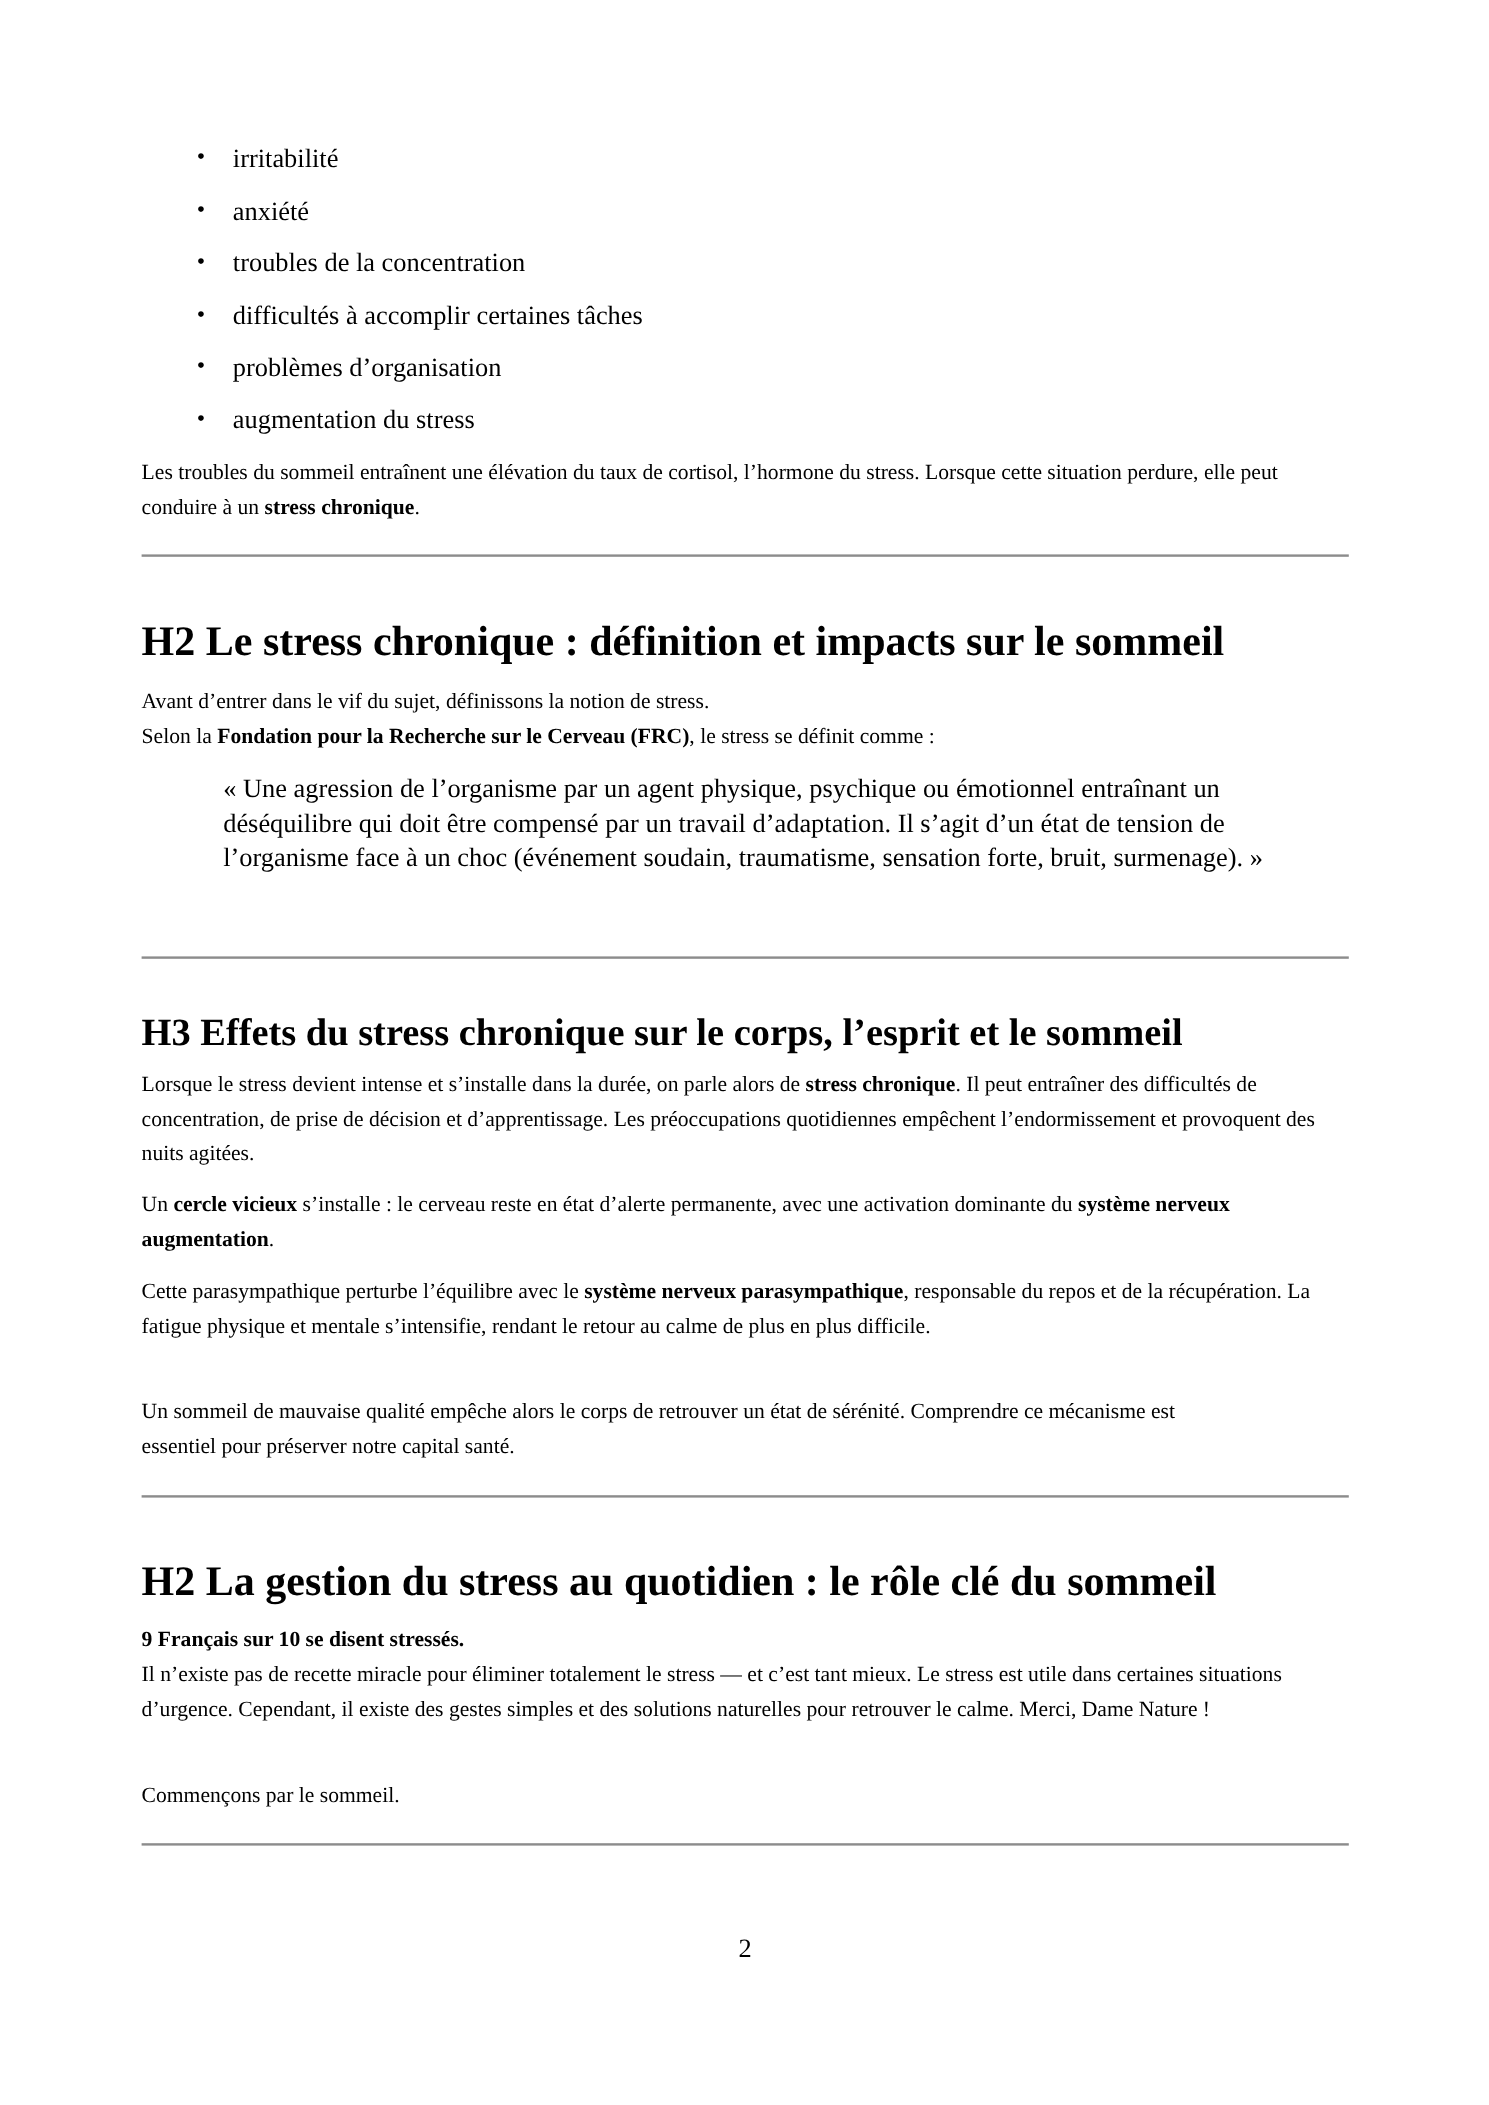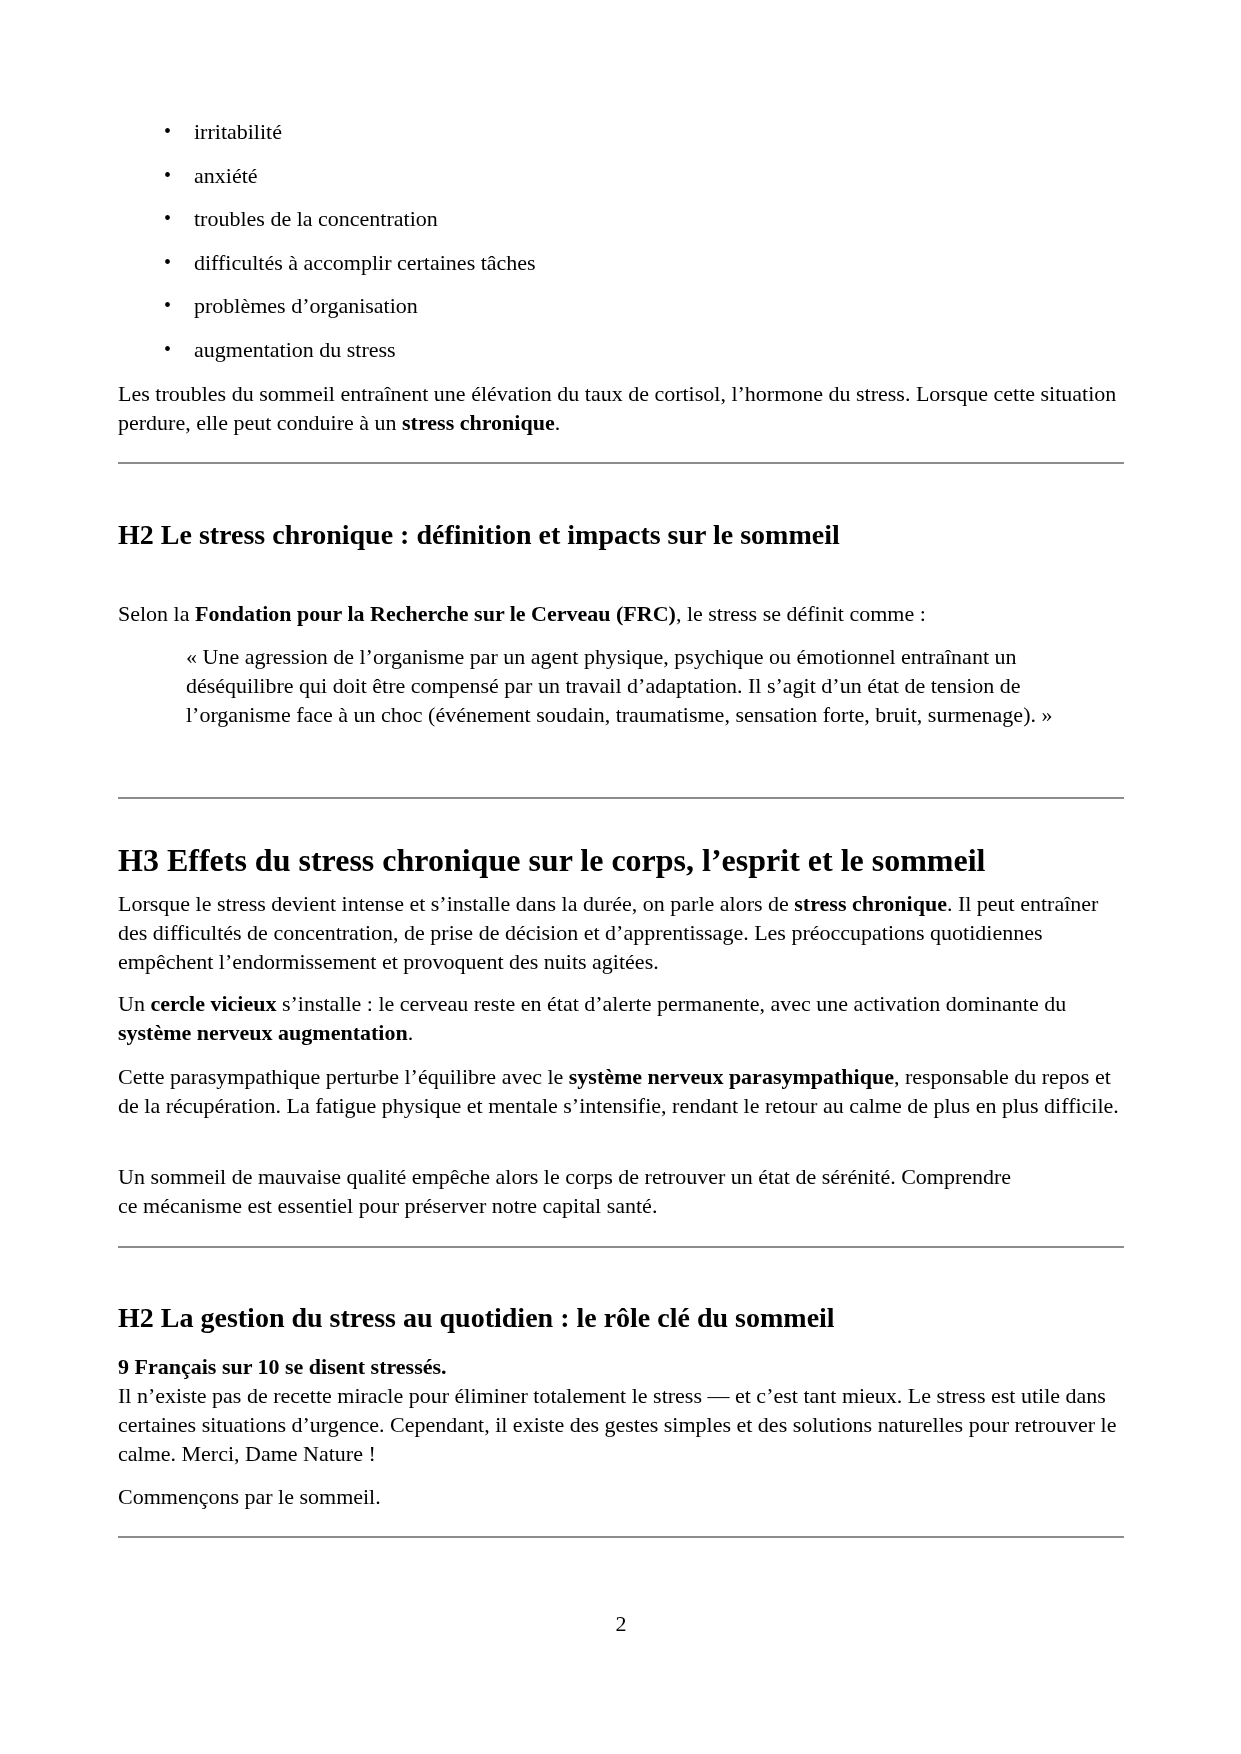--- a/index.html
+++ b/index.html
@@ -1,25 +1,25 @@
 <!DOCTYPE html>
 <html><head>
 <meta charset="utf-8">
 <style>
   html, body { margin: 0; padding: 0; background: #ffffff; }
   body { width: 1241px; height: 1754px; position: relative; overflow: hidden;
          font-family: "Liberation Serif", "DejaVu Serif", serif; color: #000; }
   .page { position: absolute; left: 118px; top: 0; width: 1006px; }
-  .p { font-size: 22px; line-height: 29px; margin: 0; }
+  .p { font-size: 18px; line-height: 29px; margin: 0; }
   ul.bullets { list-style: none; margin: 0; padding: 0; position: absolute; left: 46px; top: 117px; }
   ul.bullets li { font-size: 22px; line-height: 29px; height: 43.5px; position: relative; padding-left: 30px; }
   ul.bullets li .dot { position: absolute; left: 0; top: 0; font-size: 20px; }
   .abs { position: absolute; left: 0; }
   .hr { position: absolute; left: 0; width: 1006px; height: 2px; background: #8c8c8c; }
-  h2.h2 { font-size: 28px; line-height: 40px; font-weight: bold; margin: 0; }
+  h2.h2 { font-size: 35px; line-height: 40px; font-weight: bold; margin: 0; }
   h3.h3 { font-size: 32px; line-height: 32px; font-weight: bold; margin: 0; }
   .quote { position: absolute; left: 68px; width: 900px; font-size: 22px; line-height: 29px; }
   .pagenum { position: absolute; left: 0; width: 1006px; text-align: center; font-size: 22px; top: 1611px; }
   b { font-weight: bold; }
 </style>
 </head>
 <body>
 
 <div class="page">
 
@@ -31,21 +31,21 @@
     <li><span class="dot">•</span><span>problèmes d’organisation</span></li>
     <li><span class="dot">•</span><span>augmentation du stress</span></li>
   </ul>
 
   <p class="p abs" style="top:379px; width:1006px;"><span>Les troubles du sommeil entraînent une élévation du taux de cortisol, l’hormone du stress. Lorsque cette situation perdure, elle peut conduire à un </span><b>stress chronique</b><span>.</span></p>
 
   <div class="hr" style="top:462px;"></div>
 
   <h2 class="h2 abs" style="top:515px;">H2 Le stress chronique : définition et impacts sur le sommeil</h2>
 
-  <p class="p abs" style="top:570px; width:1006px;"><br><span>Selon la </span><b>Fondation pour la Recherche sur le Cerveau (FRC)</b><span>, le stress se définit comme :</span></p>
+  <p class="p abs" style="top:570px; width:1006px;"><span>Avant d’entrer dans le vif du sujet, définissons la notion de stress.</span><br><span>Selon la </span><b>Fondation pour la Recherche sur le Cerveau (FRC)</b><span>, le stress se définit comme :</span></p>
 
   <blockquote class="quote" style="top:642px; margin:0;">« Une agression de l’organisme par un agent physique, psychique ou émotionnel entraînant un déséquilibre qui doit être compensé par un travail d’adaptation. Il s’agit d’un état de tension de l’organisme face à un choc (événement soudain, traumatisme, sensation forte, bruit, surmenage). »</blockquote>
 
   <div class="hr" style="top:797px;"></div>
 
   <h3 class="h3 abs" style="top:844px;">H3 Effets du stress chronique sur le corps, l’esprit et le sommeil</h3>
 
   <p class="p abs" style="top:889px; width:1006px;"><span>Lorsque le stress devient intense et s’installe dans la durée, on parle alors de </span><b>stress chronique</b><span>. Il peut entraîner des difficultés de concentration, de prise de décision et d’apprentissage. Les préoccupations quotidiennes empêchent l’endormissement et provoquent des nuits agitées.</span></p>
 
   <p class="p abs" style="top:989px; width:1006px;"><span>Un </span><b>cercle vicieux</b><span> s’installe : le cerveau reste en état d’alerte permanente, avec une activation dominante du </span><b>système nerveux augmentation</b><span>.</span></p>

